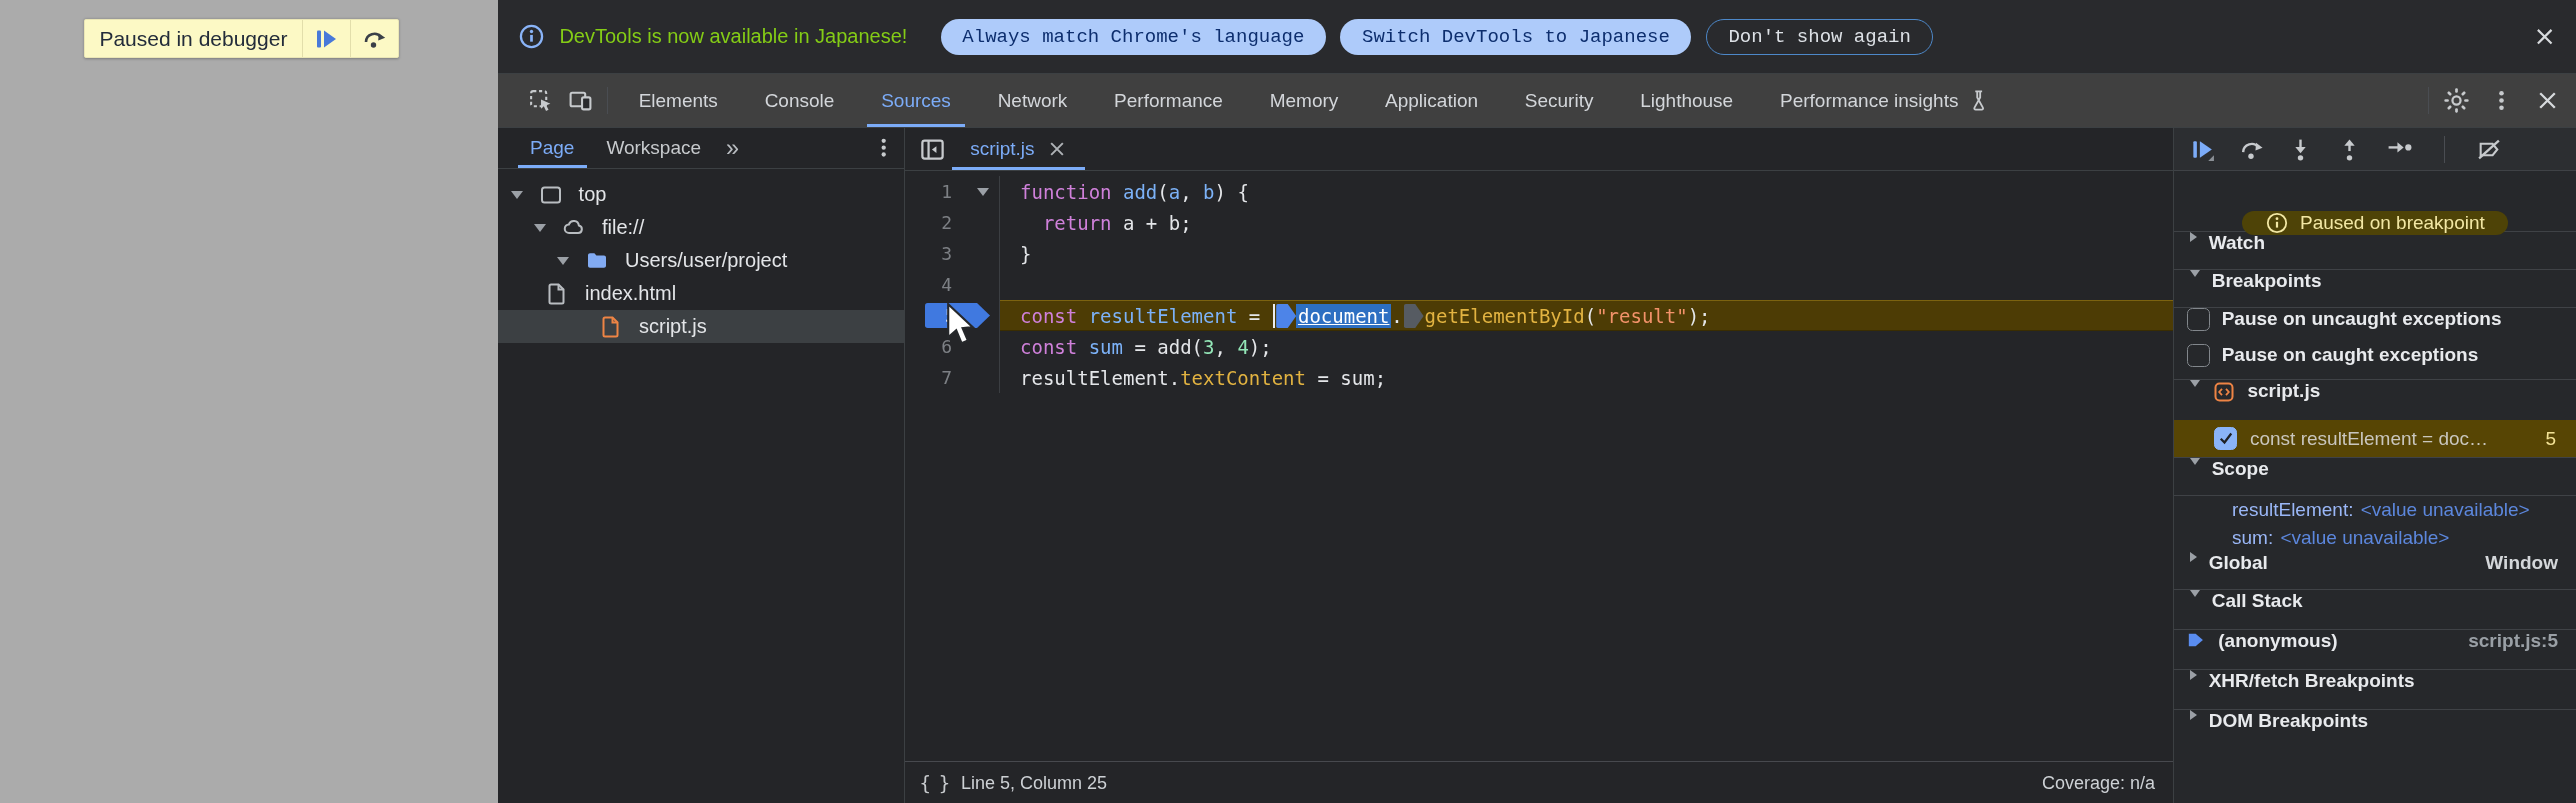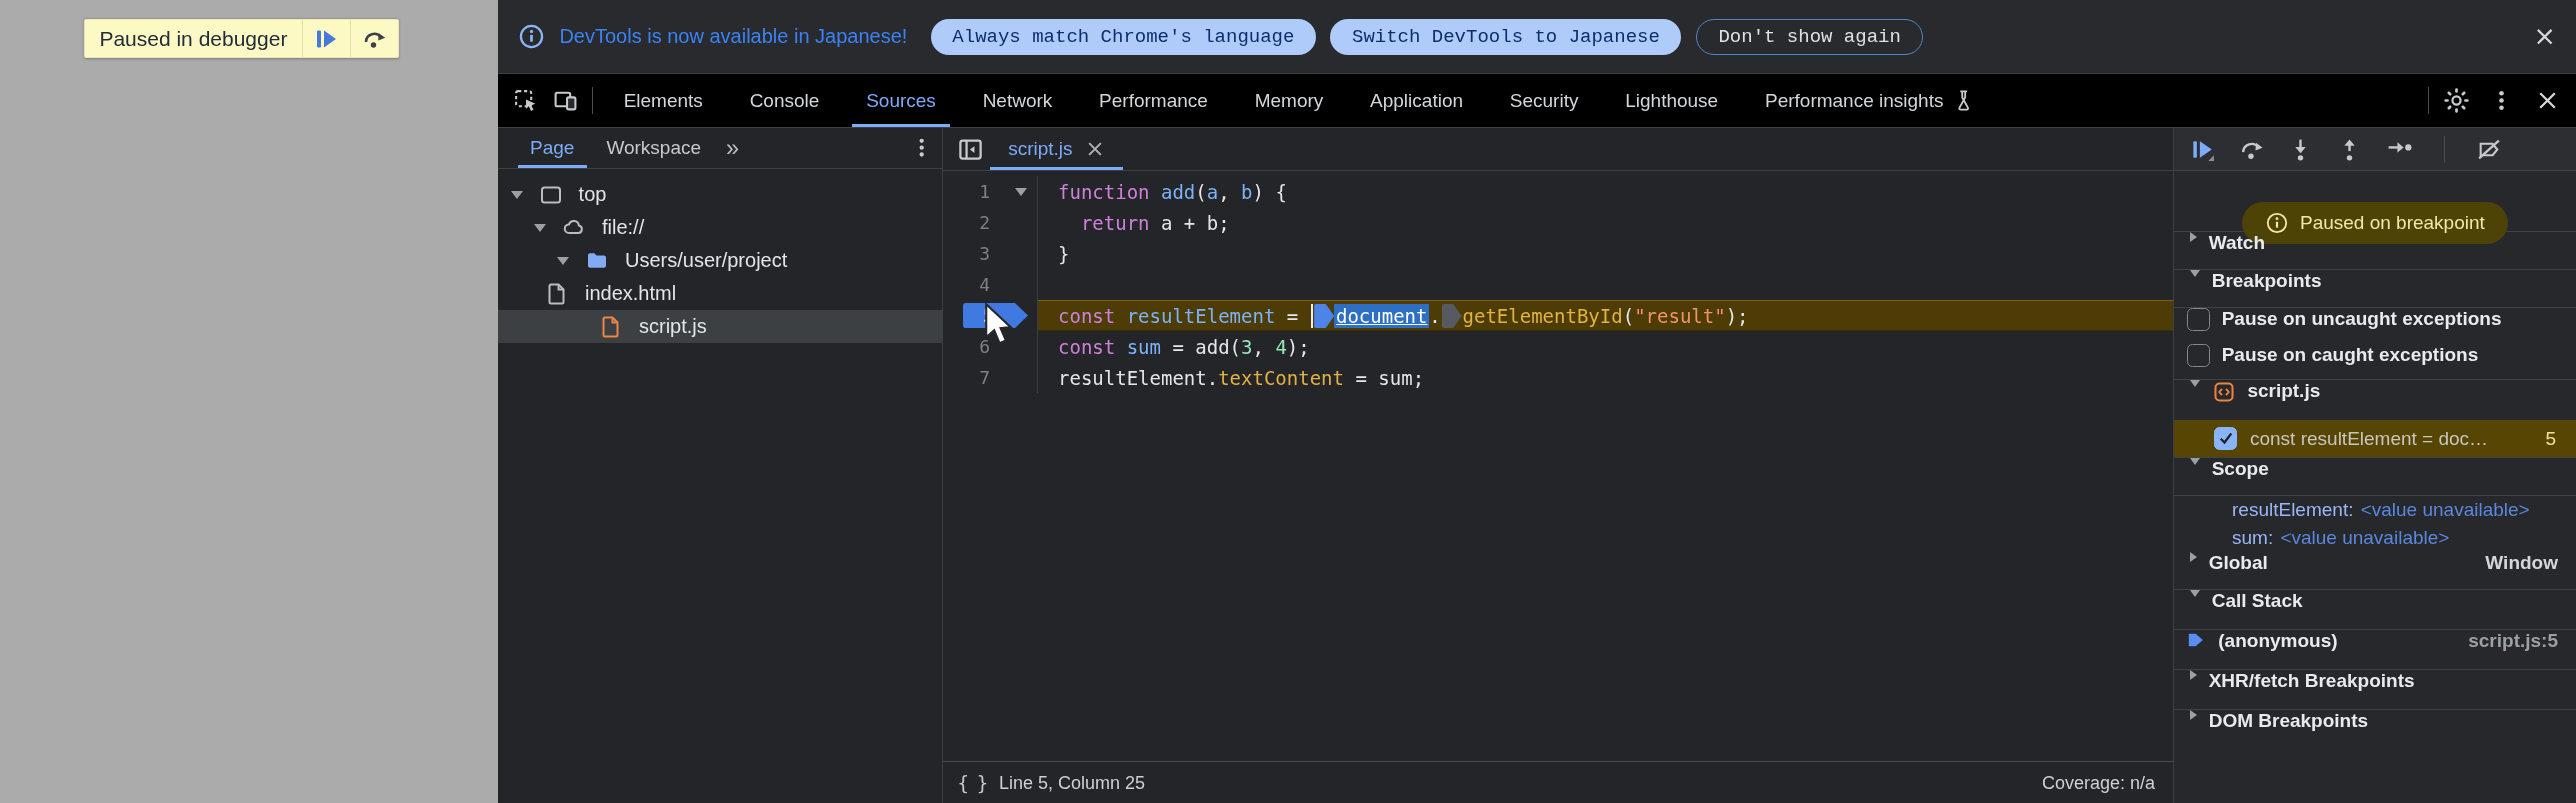--- a/index.html
+++ b/index.html
@@ -16,42 +16,42 @@
     background:#fcf9c5;border:0.9px solid #eae6b6;border-radius:1.8px;box-shadow:0 0.9px 2.7px rgba(0,0,0,.28);}
   .pb-text{display:flex;align-items:center;padding:0 14.4px;font-size:21px;color:#232c3a;white-space:nowrap;}
   .pb-sep{width:0.9px;background:#e2deab;}
   .pb-btn{width:47px;display:flex;align-items:center;justify-content:center;background:transparent;border:none;cursor:pointer;padding:0;}
 
   
   .devtools{position:absolute;left:498px;top:0;width:2078px;height:804px;background:#242528;display:flex;flex-direction:column;color:#e8eaed;}
 
   
   .infobar{height:74px;flex:none;display:flex;align-items:center;background:#292a2d;border-bottom:0.9px solid #3c4043;padding:0 20px;gap:14.4px;}
-  .infobar-msg{font-size:20px;color:#3b82f6;white-space:nowrap;margin-right:9px;}
+  .infobar-msg{font-size:20px;color:#84cc16;white-space:nowrap;margin-right:19px;}
   .pill{height:36px;border-radius:21.6px;padding:0 21.6px;font-size:19px;white-space:nowrap;cursor:pointer;
         font-family:Liberation Mono, monospace;display:flex;align-items:center;}
   .pill.filled{background:#aecbfa;color:#0d2e6e;border:none;}
   .pill.outlined{background:transparent;color:#dde1e6;border:1.8px solid #4d88c9;}
   .icon-btn{background:transparent;border:none;padding:0;cursor:pointer;display:flex;align-items:center;justify-content:center;}
 
   
-  .tabbar{height:54px;flex:none;display:flex;align-items:stretch;background:#000000;border-bottom:0.9px solid #3c4043;padding-left:7px;}
+  .tabbar{height:54px;flex:none;display:flex;align-items:stretch;background:#404040;border-bottom:0.9px solid #3c4043;padding-left:22px;}
   .tabbar .tool{width:40px;display:flex;align-items:center;justify-content:center;background:none;border:none;cursor:pointer;padding:0;}
   .vdiv{width:0.9px;height:27px;background:#4a4d52;align-self:center;margin:0 7.2px;}
   .tabs{display:flex;align-items:stretch;}
   .tab{position:relative;display:flex;align-items:center;gap:9px;padding:0 23.4px;font-size:19px;color:#d3d6da;cursor:pointer;white-space:nowrap;}
   .tab.selected{color:#7cacf8;}
   .tab.selected::after{content:"";position:absolute;left:9px;right:9px;bottom:0;height:2.7px;background:#7cacf8;}
   .tabbar .right-tools{display:flex;align-items:center;gap:5.4px;padding-right:9px;}
 
   
   .main{flex:1;display:flex;min-height:0;}
 
   
-  .navigator{width:445px;flex:none;border-right:0.9px solid #3c4043;display:flex;flex-direction:column;background:#242528;}
+  .navigator{width:407px;flex:none;border-right:0.9px solid #3c4043;display:flex;flex-direction:column;background:#242528;}
   .nav-tabs{height:41px;flex:none;display:flex;align-items:stretch;border-bottom:0.9px solid #3c4043;padding-left:16px;}
   .nav-tab{position:relative;display:flex;align-items:center;padding:0 16px;font-size:19px;color:#c7cacd;cursor:pointer;}
   .nav-tab.selected{color:#7cacf8;}
   .nav-tab.selected::after{content:"";position:absolute;left:3.6px;right:3.6px;bottom:0;height:2.7px;background:#7cacf8;}
   .nav-tab.overflow{font-size:23.4px;padding:0 9px;color:#b9bdc1;}
   .nav-tabs .tool{width:40px;display:flex;align-items:center;justify-content:center;background:none;border:none;cursor:pointer;}
   .tree{padding-top:9px;}
   .tree-row{height:33px;display:flex;align-items:center;gap:16px;font-size:20px;color:#e3e5e8;cursor:pointer;white-space:nowrap;}
   .tree-row.selected{background:#3c4043;}
   .disc{width:0;height:0;border-style:solid;flex:none;}
@@ -85,21 +85,21 @@
   .mouse-cursor{position:absolute;left:40px;top:131px;}
 
   .statusbar{height:43px;flex:none;display:flex;align-items:center;border-top:0.9px solid #47494e;padding:0 18px 0 14.4px;gap:12.6px;font-size:18px;color:#cdd1d5;}
   .braces{font-family:"DejaVu Sans Mono",monospace;font-size:19px;color:#c7cacd;letter-spacing:-1.8px;}
 
   
   .dbg{width:403px;flex:none;border-left:0.9px solid #3c4043;background:#26282b;display:flex;flex-direction:column;font-size:19px;}
   .dbg-toolbar{height:43px;flex:none;display:flex;align-items:center;gap:24px;padding-left:16px;background:#2c2e31;border-bottom:0.9px solid #3f4246;}
   .dbg-toolbar .tool{background:none;border:none;padding:0;cursor:pointer;display:flex;}
   .paused-wrap{height:61px;flex:none;display:flex;align-items:center;justify-content:center;border-bottom:0.9px solid #3f4246;}
-  .paused-pill{display:flex;align-items:center;gap:10.8px;height:42px;padding:0 23.4px;border-radius:21.6px;background:#4e4307;color:#f2e7a4;white-space:nowrap;margin-top:44px;}
+  .paused-pill{display:flex;align-items:center;gap:10.8px;height:24px;padding:0 23.4px;border-radius:21.6px;background:#4e4307;color:#f2e7a4;white-space:nowrap;margin-top:44px;}
   .dbg-row{display:flex;align-items:flex-start;gap:11.7px;padding-left:16px;color:#e8eaed;cursor:pointer;white-space:nowrap;font-weight:bold;}
   .dbg-row .rval{margin-left:auto;padding-right:18px;}
   .sep-b{border-bottom:0.9px solid #3f4246;}
   .h42{height:38px;flex:none;} .h40{height:36px;flex:none;} .h44{height:40px;flex:none;} .h31{height:28px;flex:none;}
   .disc.sm.down{border-width:7.2px 5.9px 0 5.9px;}
   .disc.sm.right{border-width:5.9px 0 5.9px 7.2px;}
   .cb{width:23.4px;height:23.4px;border:1.8px solid #82878c;border-radius:5.4px;flex:none;background:transparent;}
   .cb.checked{background:#8ab4f8;border-color:#8ab4f8;display:flex;align-items:center;justify-content:center;}
   .bp-entry{height:38px;flex:none;background:#574504;display:flex;align-items:center;gap:12.6px;padding-left:40px;cursor:pointer;white-space:nowrap;}
   .bp-entry .snippet{color:#c9c6be;}

